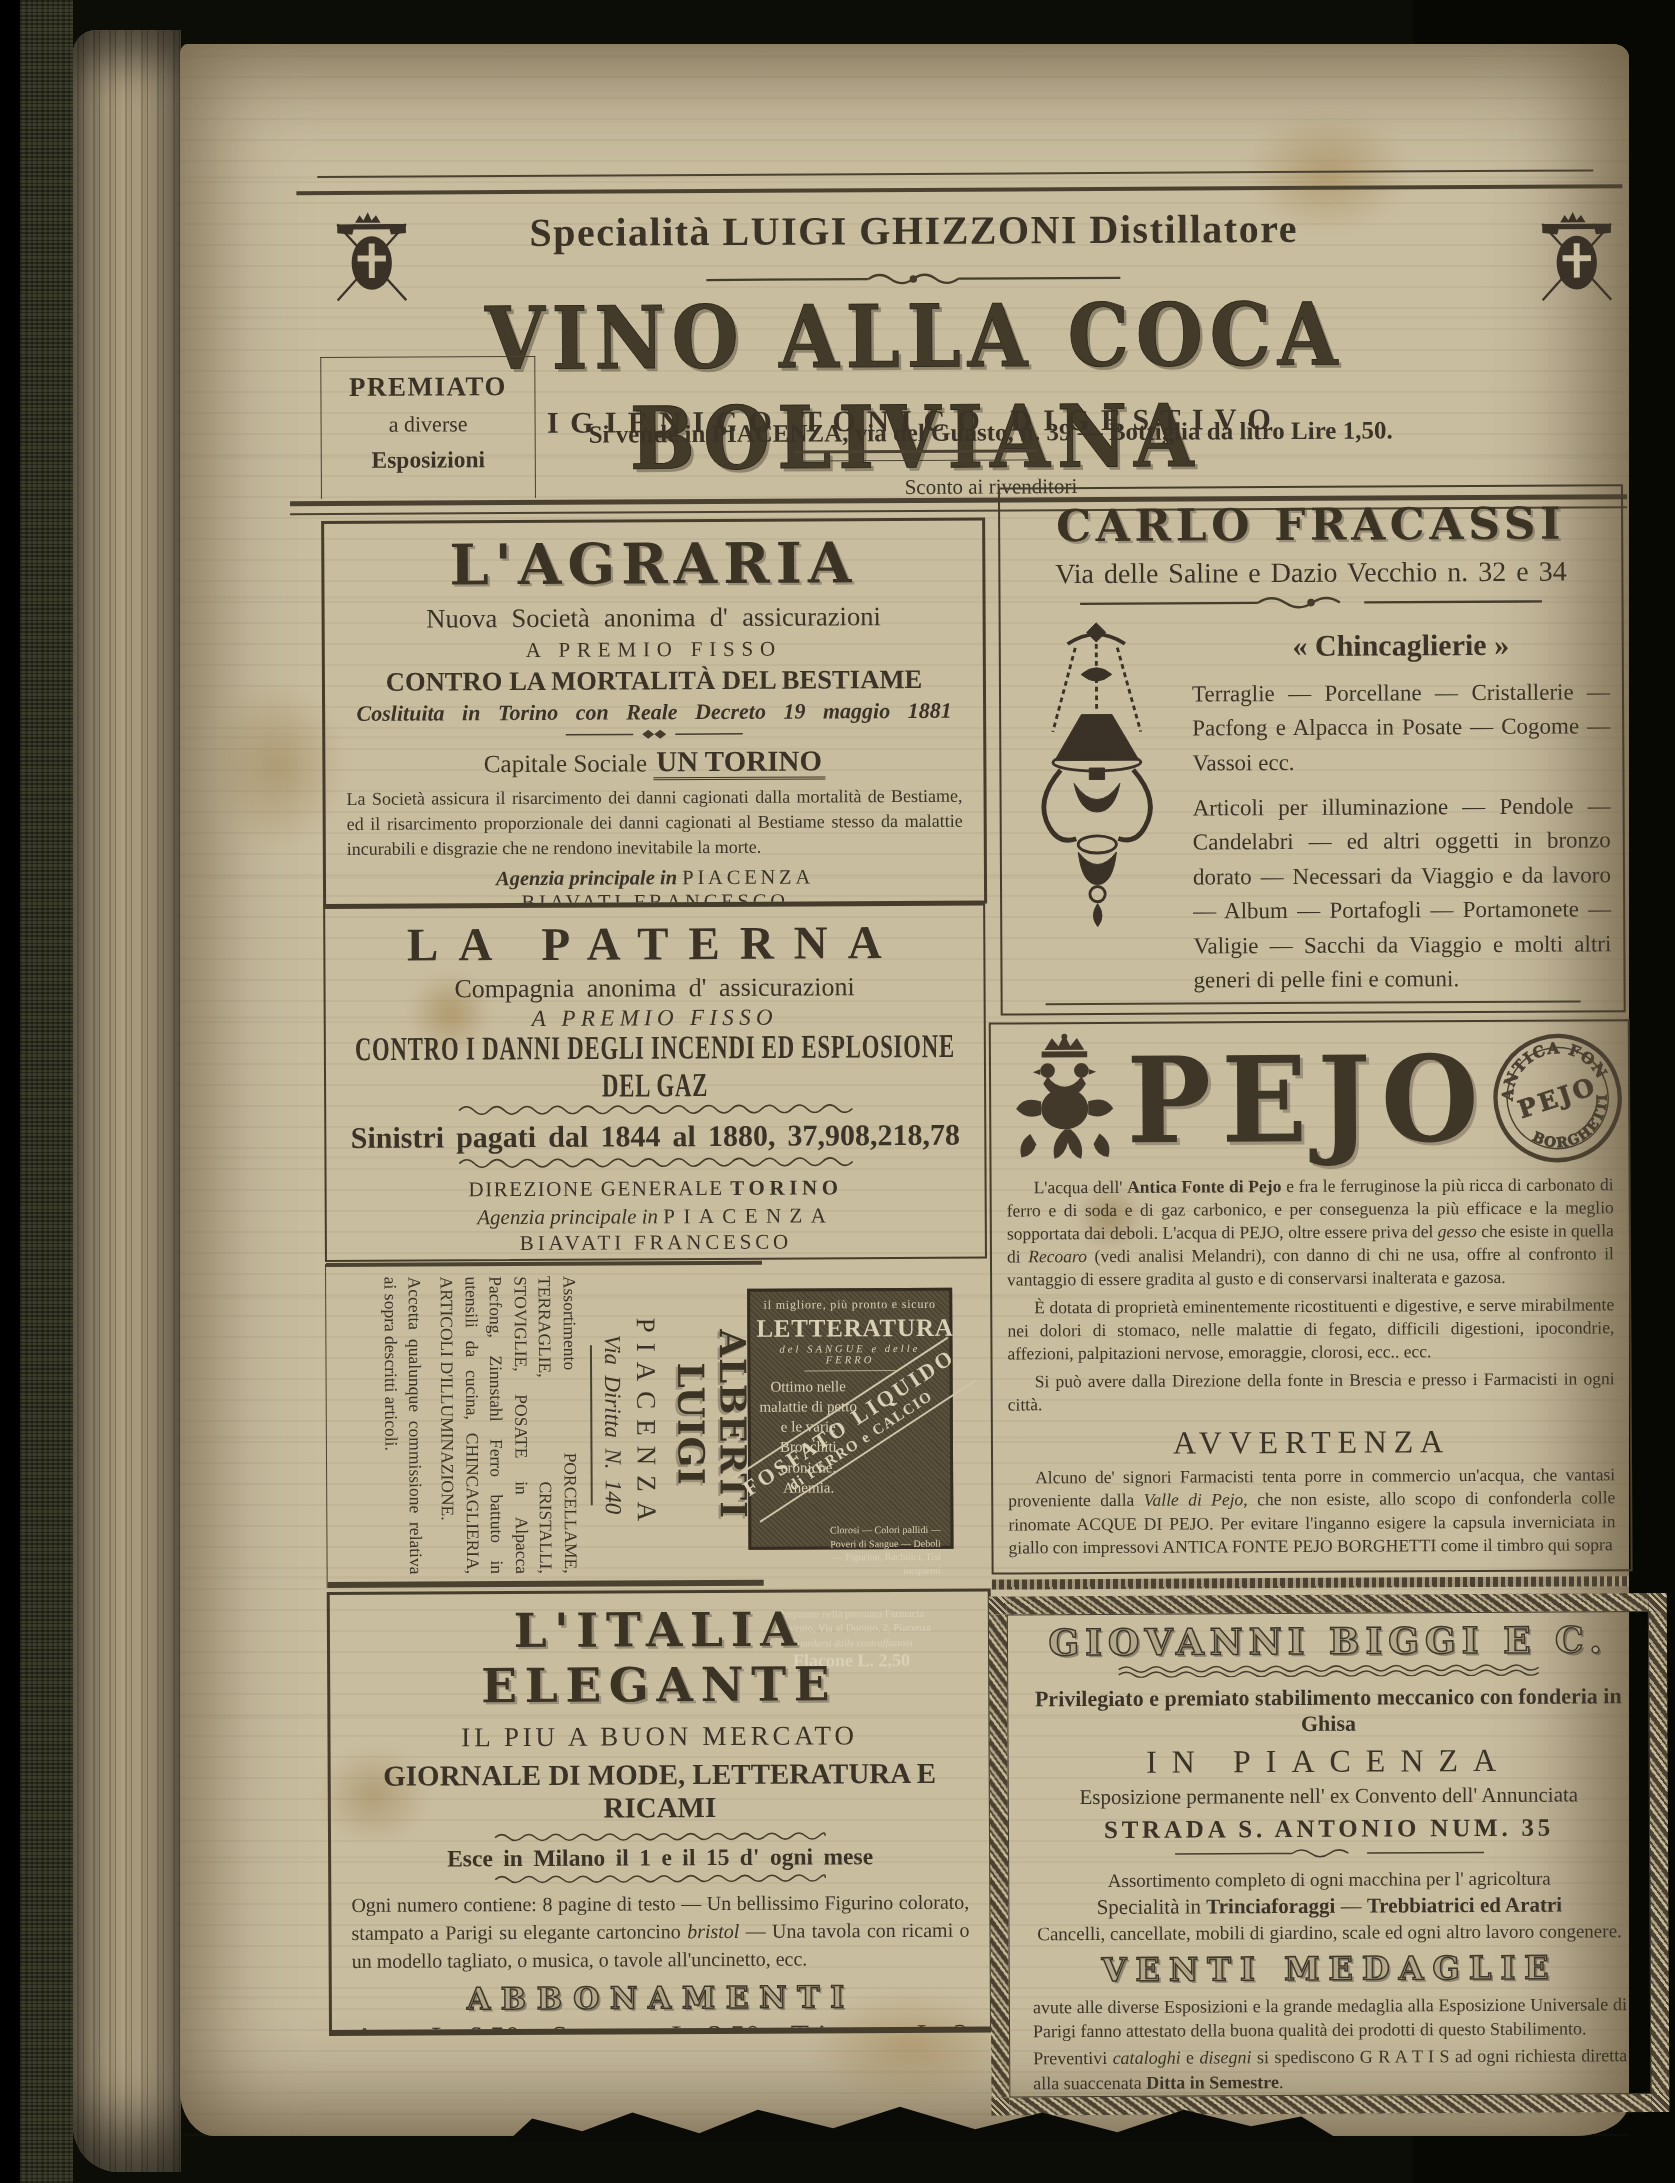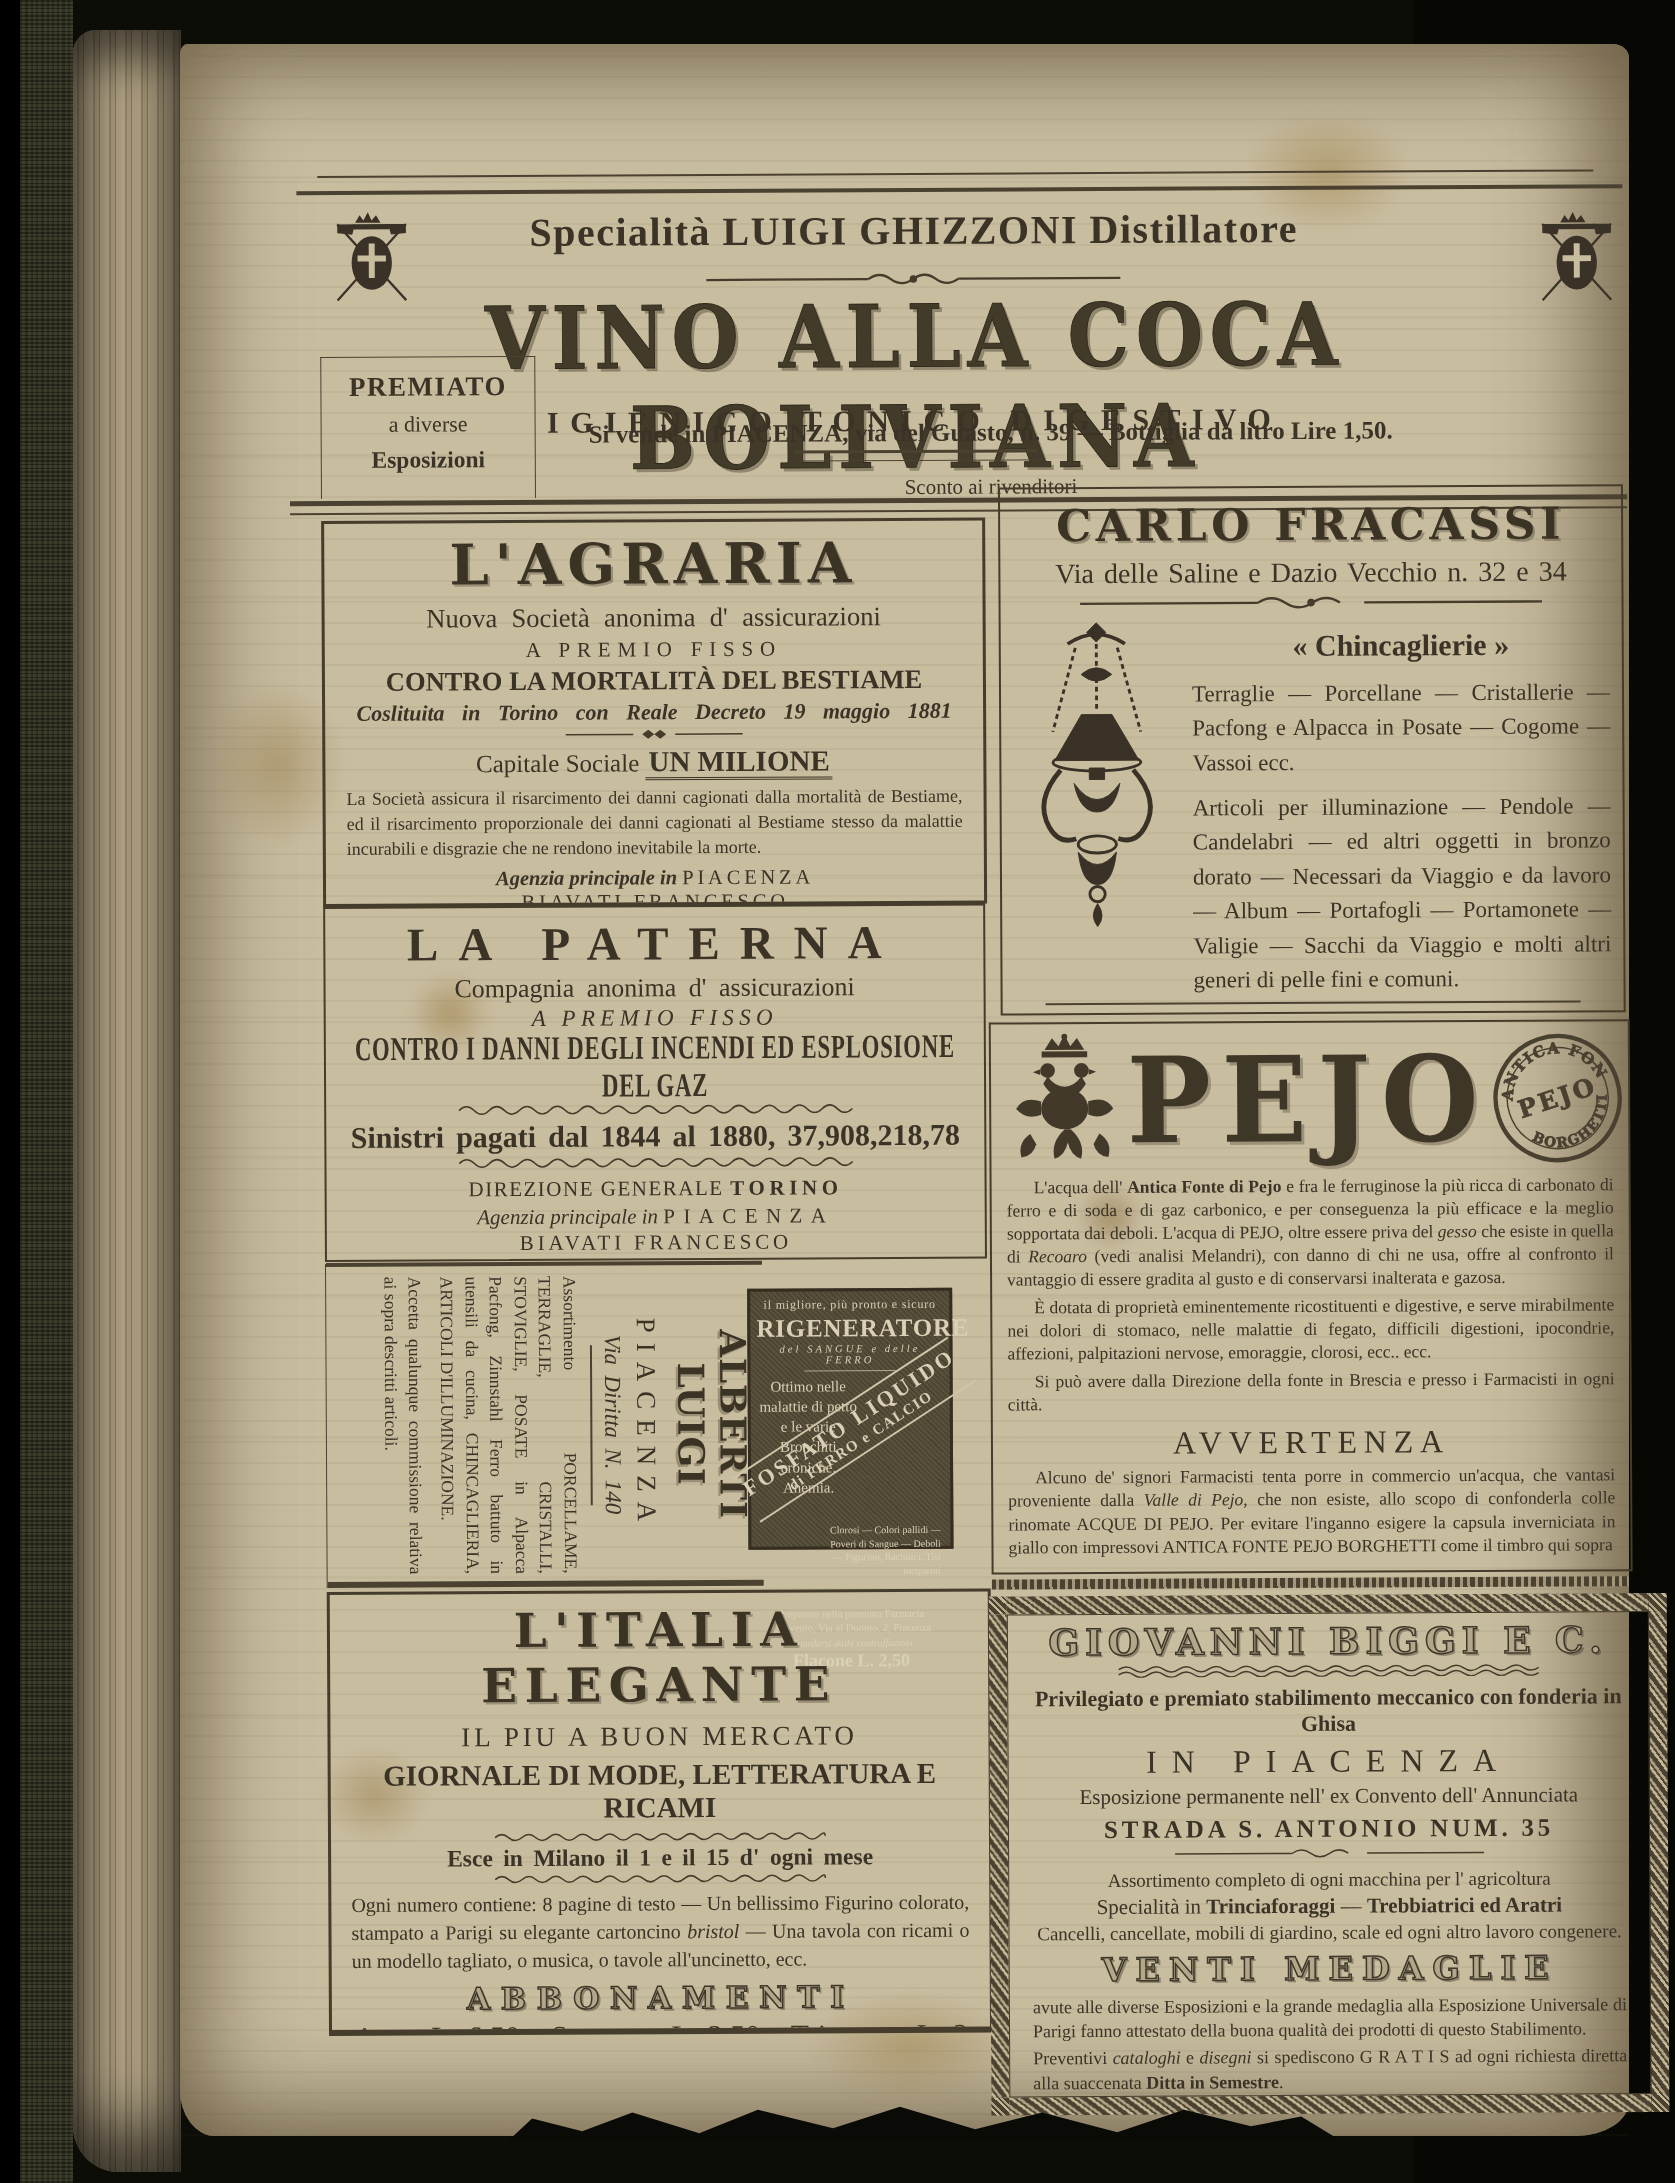--- a/index.html
+++ b/index.html
@@ -239,21 +239,21 @@
       <div class="box" id="ad-agraria">
         <div class="t ornate">L'AGRARIA</div>
         <div class="l1">Nuova Società anonima d' assicurazioni</div>
         <div class="l2">A PREMIO FISSO</div>
         <div class="l3">CONTRO LA MORTALITÀ DEL BESTIAME</div>
         <div class="l4">Coslituita in Torino con Reale Decreto 19 maggio 1881</div>
         <svg class="sm-svg" width="182" height="12" viewBox="0 0 240 16" style="margin-top:3px;">
           <path d="M2 8 H92 M148 8 H238" stroke="#453c2b" stroke-width="2"></path>
           <path d="M104 8 l8 -6 8 6 -8 6 z M120 8 l8 -6 8 6 -8 6 z" fill="#453c2b"></path>
         </svg>
-        <div class="cap"><span>Capitale Sociale </span><span class="strong">UN MILIONE</span></div>
+        <div class="cap"><span>Capitale Sociale </span><span class="strong">UN TORINO</span></div>
         <div class="bd just">La Società assicura il risarcimento dei danni cagionati dalla mortalità de Bestiame, ed il risarcimento proporzionale dei danni cagionati al Bestiame stesso da malattie incurabili e disgrazie che ne rendono inevitabile la morte.</div>
         <div class="ag"><span class="it b">Agenzia principale in </span><span class="agc">PIACENZA</span></div>
         <div class="agt">BIAVATI FRANCESCO</div>
 
       </div>
 
       <div class="box" id="ad-paterna">
         <div class="t">LA PATERNA</div>
         <div class="l1">Compagnia anonima d' assicurazioni</div>
         <div class="l2">A PREMIO FISSO</div>
@@ -279,21 +279,21 @@
           <div class="c">PIACENZA</div>
           <div class="s">Via Diritta N. 140</div>
           <div class="r"></div>
           <div class="b1 just">Assortimento PORCELLAME, TERRAGLIE, CRISTALLI, STOVIGLIE, POSATE in Alpacca Pacfong, Zinnstahl Ferro battuto in utensili da cucina, CHINCAGLIERIA, ARTICOLI D'ILLUMINAZIONE.</div>
           <div class="b2 just">Accetta qualunque commissione relativa ai sopra descritti articoli.</div>
         </div>
       </div>
 
       <div class="abs" id="ad-rigen">
         <div class="tag">il migliore, più pronto e sicuro</div>
-        <div class="t">RIGENERATORE</div>
+        <div class="t">LETTERATURA</div>
         <div class="s">del SANGUE e delle FERRO</div>
         <div class="hr"></div>
         <div class="lt">Ottimo nelle malattie di petto e le varie Bronchiti croniche. Anemia.</div>
         <div class="band">
           <div class="f1">FOSFATO LIQUIDO</div>
           <div class="f2">di FERRO e CALCIO</div>
         </div>
         <div class="rt2">Clorosi — Colori pallidi — Poveri di Sangue — Deboli — Figurino, Rachitici, Tisi incipienti</div>
         <div class="prep">Preparato nella premiata Farmacia Convento, Via al Duomo, 2, Piacenza</div>
         <div class="cau">Guardarsi dalle contraffazioni</div>

